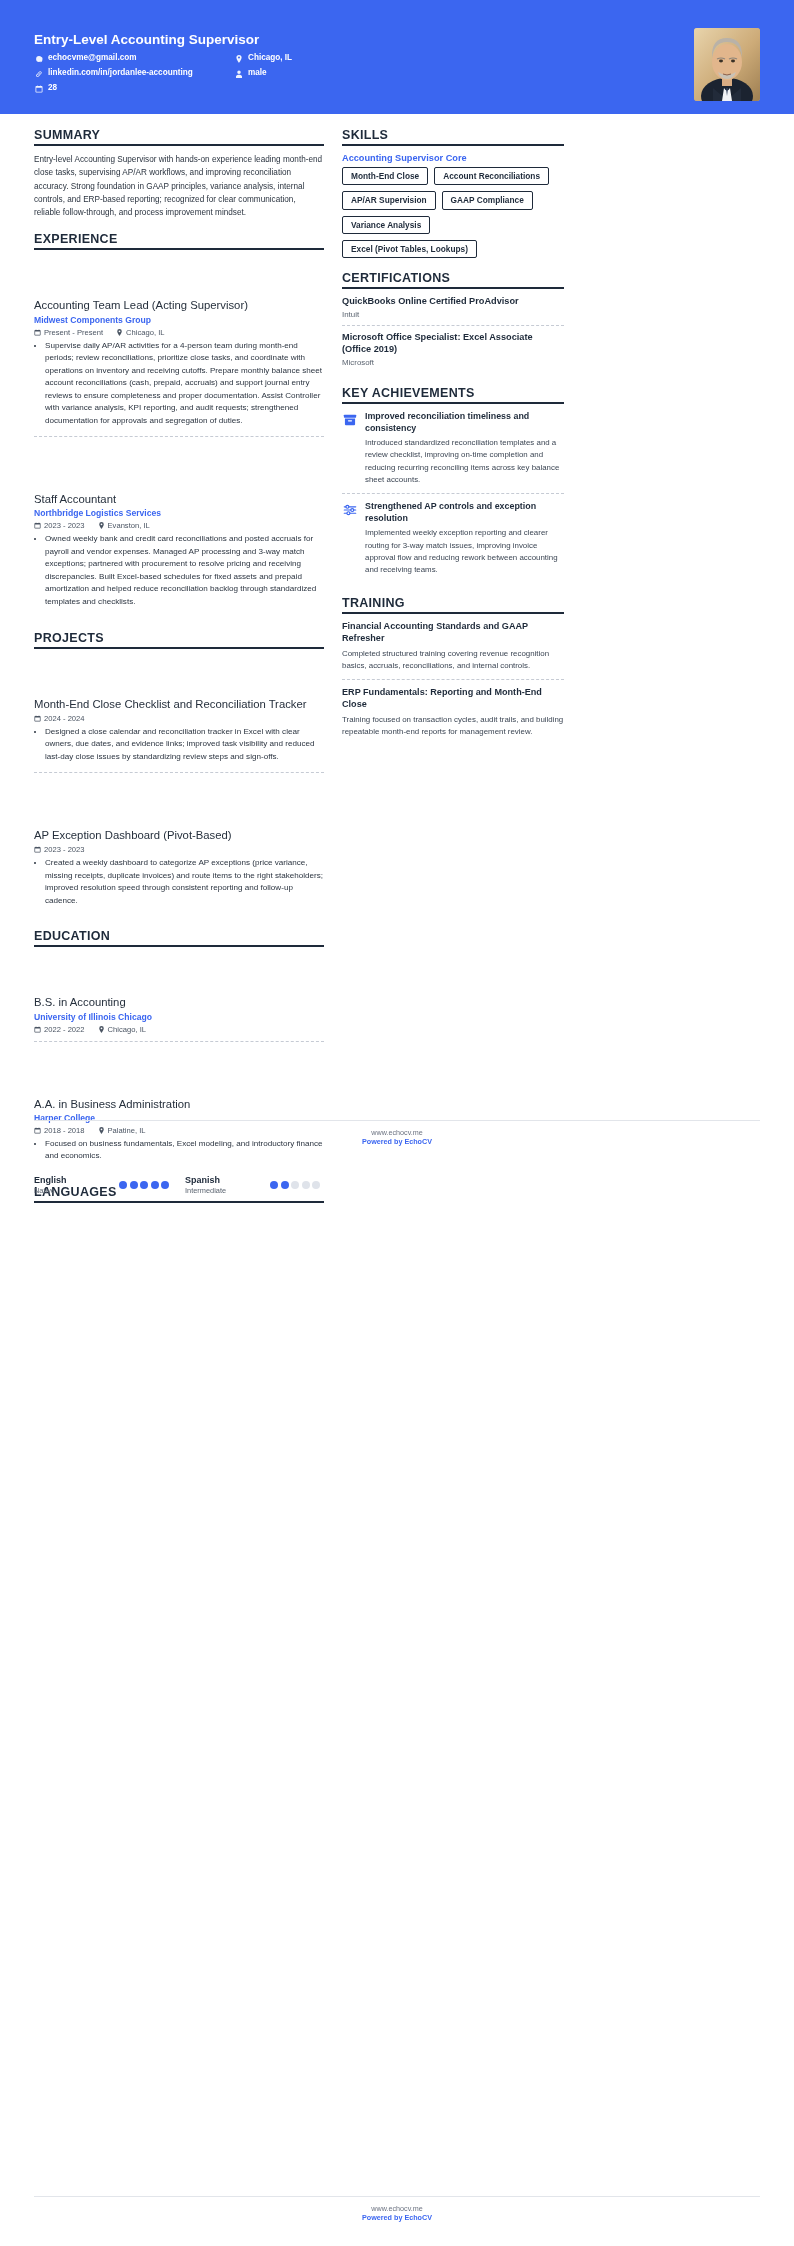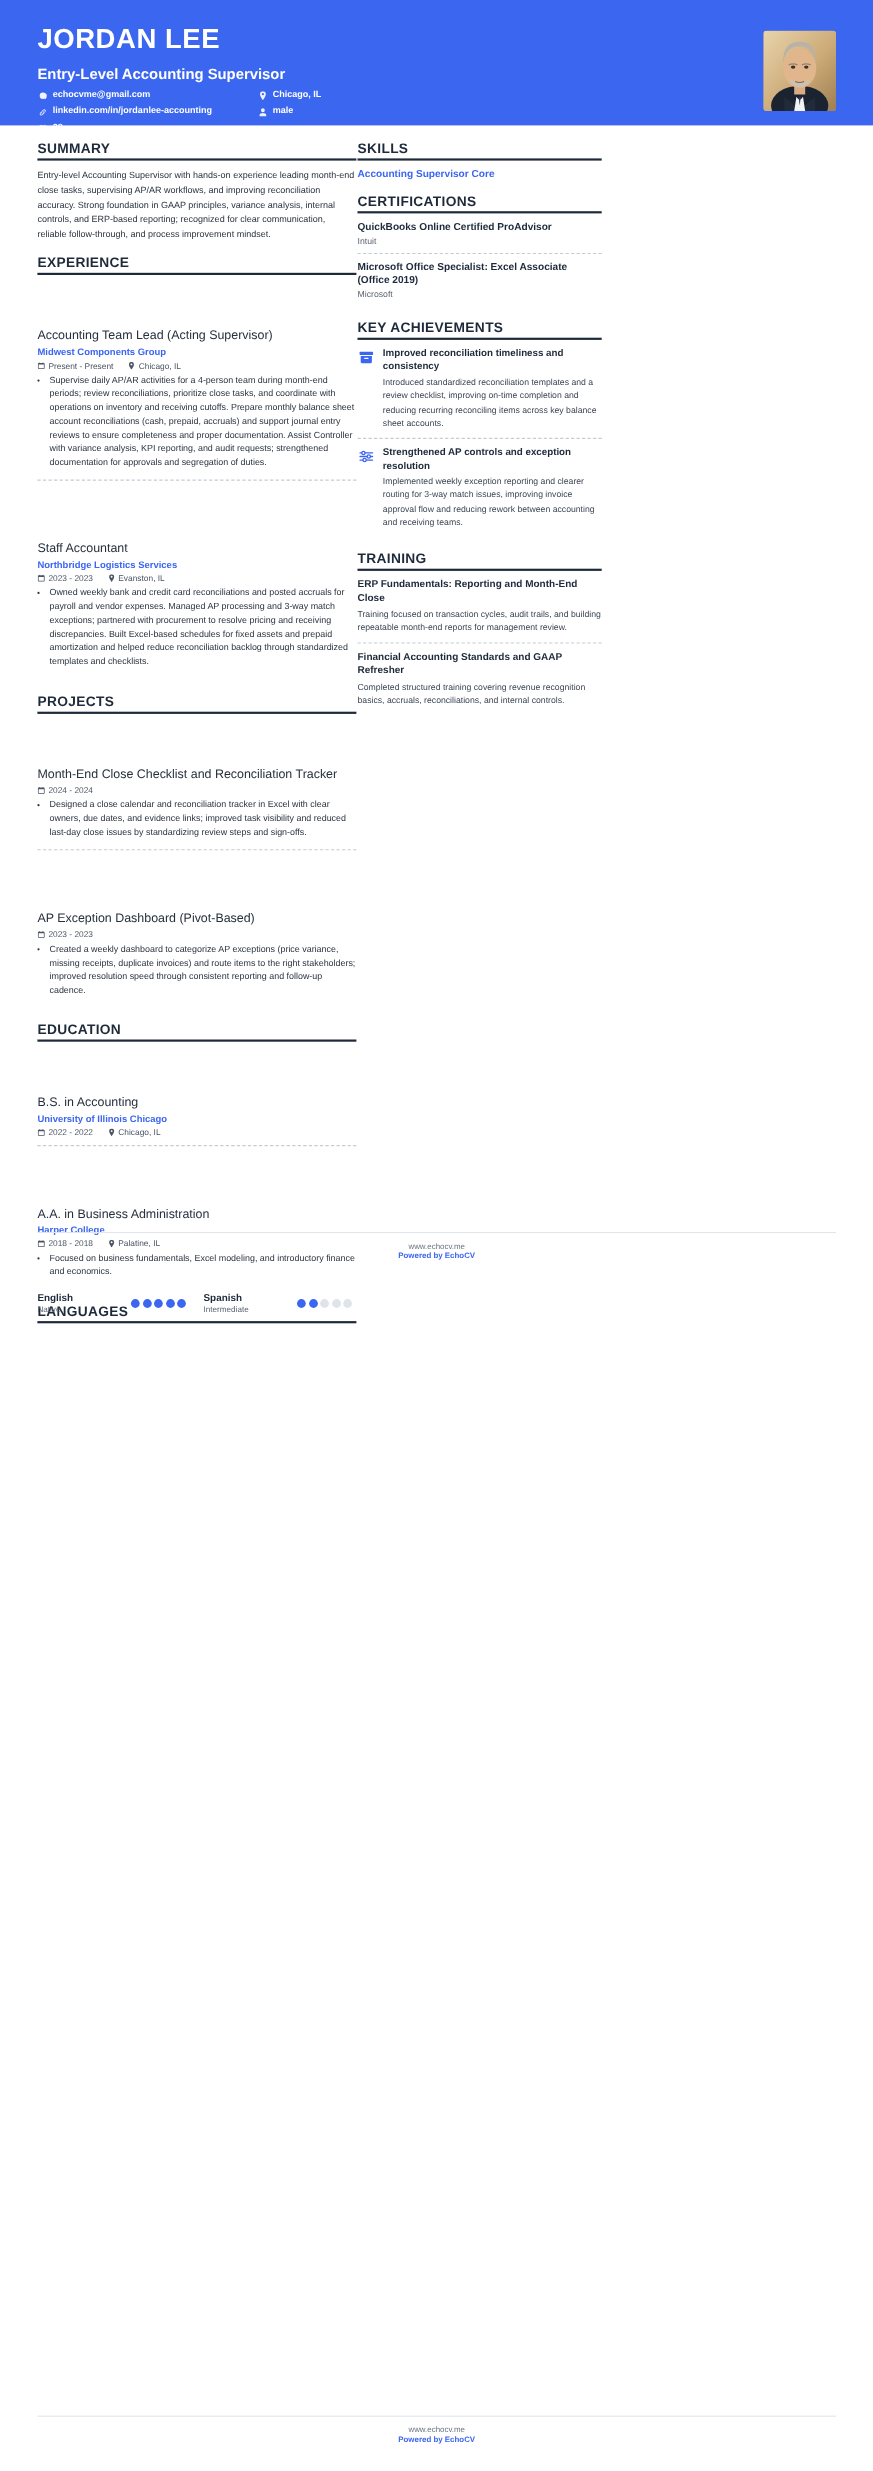--- a/index.html
+++ b/index.html
@@ -72,21 +72,21 @@
     border-radius: 3px;
     overflow: hidden;
     background: #c9a87c;
   }
   .photo svg { display: block; width: 100%; height: 100%; }
 
   
   .body-wrap {
     display: flex;
     padding: 14px 34px 0 34px;
-    gap: 1px;
+    gap: 18px;
     align-items: flex-start;
   }
   .col-left  { width: 290px; flex: 0 0 290px; }
   .col-right { width: 222px; flex: 0 0 222px; }
 
   
   .sec { margin-bottom: 13px; }
   .sec-h {
     font-size: 12.5px;
     font-weight: bold;
@@ -256,21 +256,20 @@
     width: 290px;
     top: 1175px;
   }
 </style>
 </head>
 <body>
 
 <div class="page">
 
   <div class="header">
-    <div class="hdr-name">JORDAN LEE</div>
     <div class="hdr-title">Entry-Level Accounting Supervisor</div>
 
     <div class="hdr-contacts">
       <div class="ct-col">
         <div class="ct-row">
           <span class="ct-ic">
             <svg viewBox="0 0 16 16">
                 <path d="M8 1a7 7 0 107 7V7a3.2 3.2 0 00-5.7-2A3 3 0 108 11a2.9 2.9 0 002.2-1 1.9 1.9 0 003.6-1V8A5.8 5.8 0 108 13.8 5.7 5.7 0 0011 13l.5.9A6.9 6.9 0 018 15 7 7 0 018 1zm0 5.2A1.8 1.8 0 118 9.8 1.8 1.8 0 018 6.2z"></path>
               </svg>
           </span>
@@ -482,20 +481,28 @@
         <div class="sec-h">LANGUAGES</div>
       </div>
 
     </div>
 
     <div class="col-right">
 
       <div class="sec">
         <div class="sec-h">SKILLS</div>
         <div class="sk-cat">Accounting Supervisor Core</div>
+        <div class="chips">
+          <span class="chip">Month-End Close</span>
+          <span class="chip">Account Reconciliations</span>
+          <span class="chip">AP/AR Supervision</span>
+          <span class="chip">GAAP Compliance</span>
+          <span class="chip">Variance Analysis</span>
+          <span class="chip">Excel (Pivot Tables, Lookups)</span>
+        </div>
       </div>
 
       <div class="sec">
         <div class="sec-h">CERTIFICATIONS</div>
         <div class="cert">
           <div class="cert-n">QuickBooks Online Certified ProAdvisor</div>
           <div class="cert-i">Intuit</div>
         </div>
         <div class="cert">
           <div class="cert-n">Microsoft Office Specialist: Excel Associate (Office 2019)</div>
@@ -534,26 +541,26 @@
           <div class="ach-b">
             <div class="ach-t">Strengthened AP controls and exception resolution</div>
             <div class="ach-d">Implemented weekly exception reporting and clearer routing for 3-way match issues, improving invoice approval flow and reducing rework between accounting and receiving teams.</div>
           </div>
         </div>
       </div>
 
       <div class="sec">
         <div class="sec-h">TRAINING</div>
         <div class="trn">
+          <div class="trn-t">Financial Accounting Standards and GAAP Refresher</div>
+          <div class="trn-d">Completed structured training covering revenue recognition basics, accruals, reconciliations, and internal controls.</div>
+        </div>
+        <div class="trn">
           <div class="trn-t">ERP Fundamentals: Reporting and Month-End Close</div>
           <div class="trn-d">Training focused on transaction cycles, audit trails, and building repeatable month-end reports for management review.</div>
-        </div>
-        <div class="trn">
-          <div class="trn-t">Financial Accounting Standards and GAAP Refresher</div>
-          <div class="trn-d">Completed structured training covering revenue recognition basics, accruals, reconciliations, and internal controls.</div>
         </div>
       </div>
 
     </div>
   </div>
 
   <div class="lang-block">
     <div class="lang-grid">
       <div class="lang-it">
         <div class="lang-tx">

